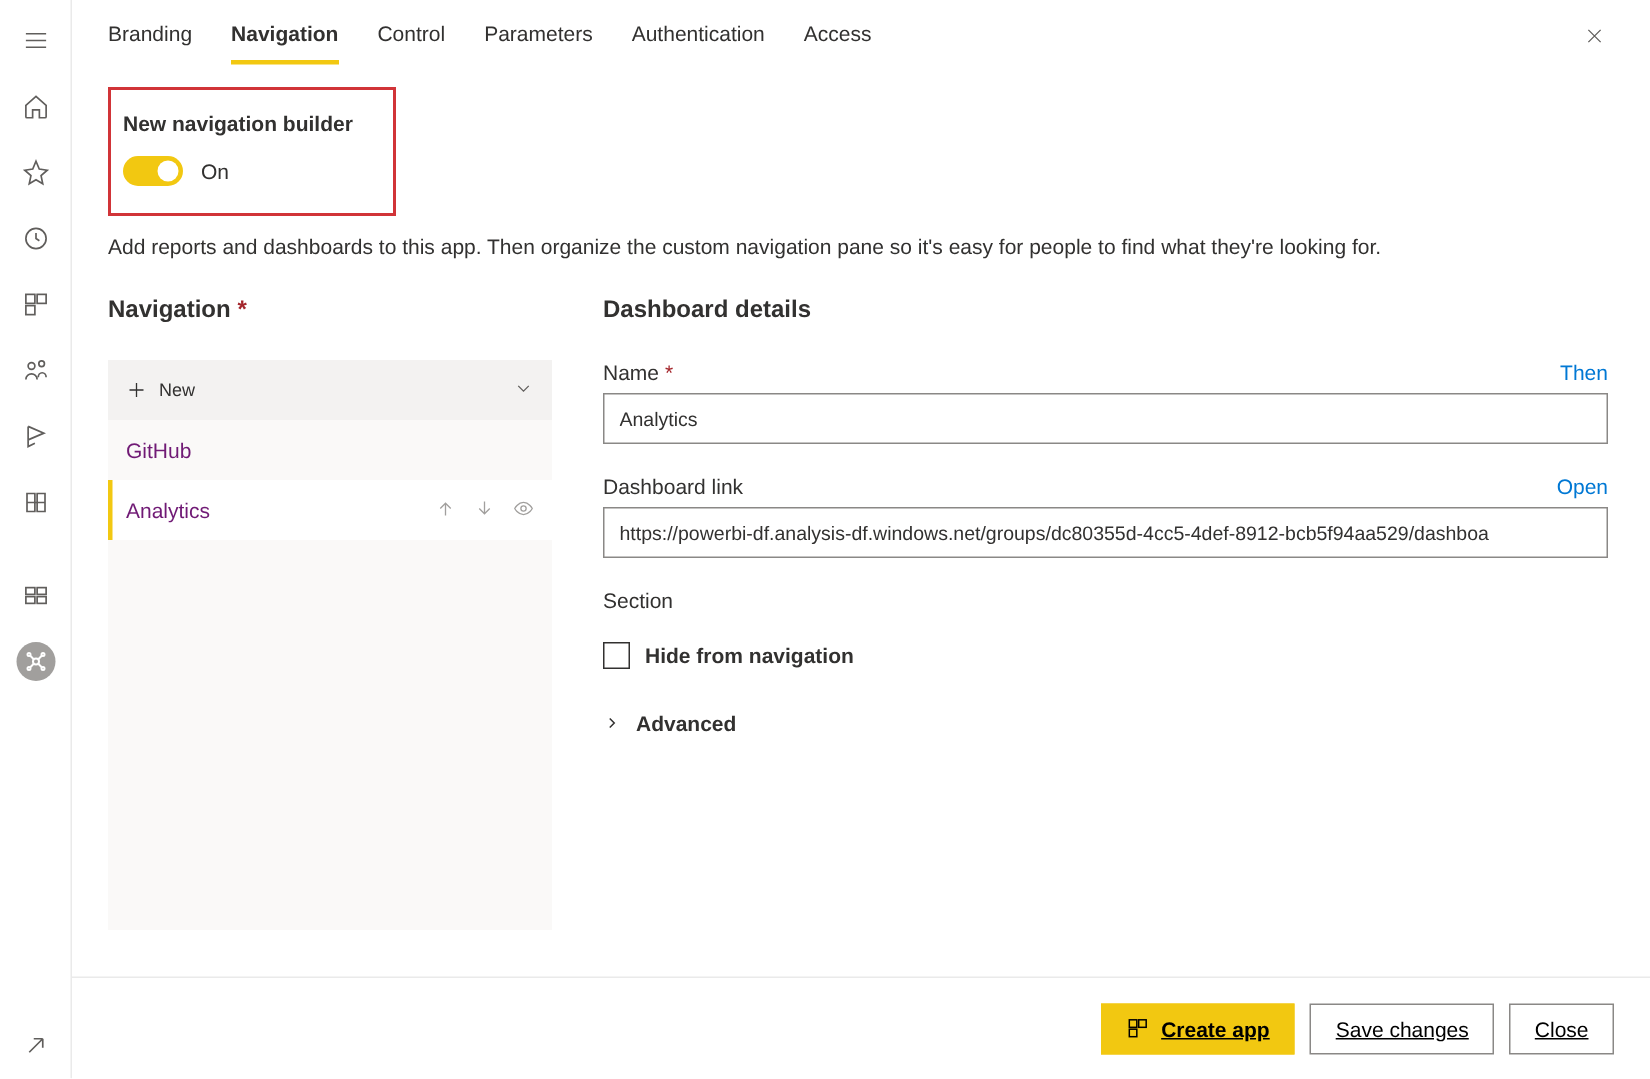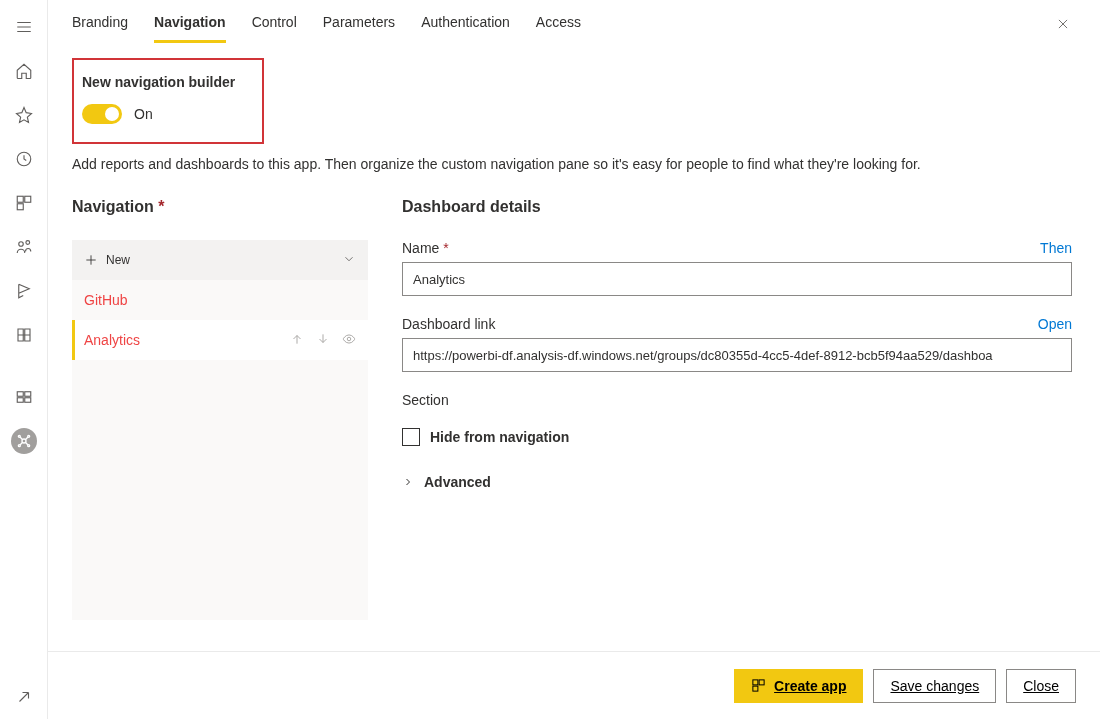--- a/index.html
+++ b/index.html
@@ -48,21 +48,21 @@
 
   .section-title { font-size: 16px; font-weight: 600; margin-bottom: 24px; }
   .req { color: #a4262c; }
 
   
   .new-btn { height: 40px; background: #f3f2f1; display: flex; align-items: center; padding: 0 12px; cursor: pointer; font-size: 12px; color: #323130; gap: 8px; }
   .new-btn .chev { margin-left: auto; color: #605e5c; }
   .new-btn svg { width: 14px; height: 14px; }
 
   .nav-list { background: #faf9f8; }
-  .nav-item { height: 40px; display: flex; align-items: center; padding: 0 12px; font-size: 14px; color: #ef4444; cursor: pointer; }
+  .nav-item { height: 40px; display: flex; align-items: center; padding: 0 12px; font-size: 14px; color: #701a75; cursor: pointer; }
   .nav-item.selected { background: #fff; border-left: 3px solid #f2c811; font-weight: 400; padding-left: 9px; }
   .nav-item.selected .nav-actions { display: flex; }
   .nav-actions { margin-left: auto; display: none; gap: 12px; color: #a19f9d; }
   .nav-actions svg { width: 14px; height: 14px; }
   .nav-list-fill { height: 260px; background: #faf9f8; }
 
   
   .field { margin-bottom: 20px; }
   .field-label-row { display: flex; align-items: baseline; justify-content: space-between; margin-bottom: 6px; }
   .field-label { font-size: 14px; font-weight: 400; color: #323130; }

